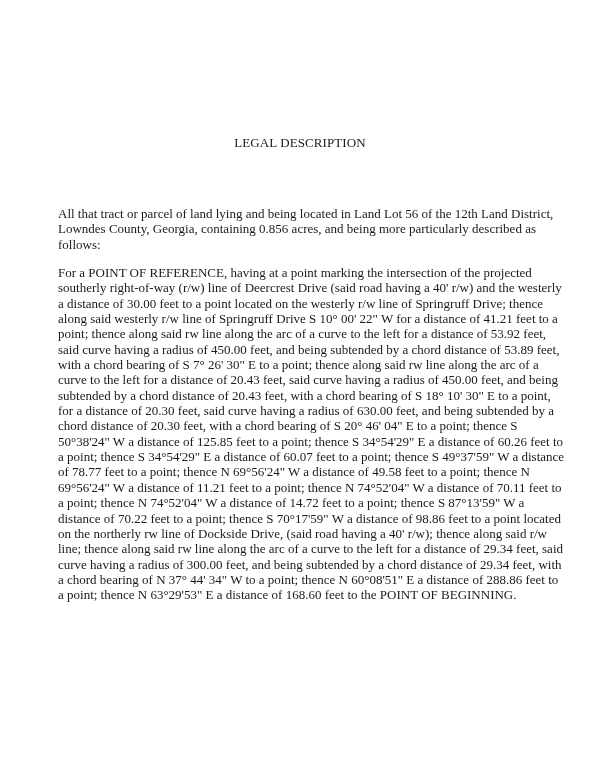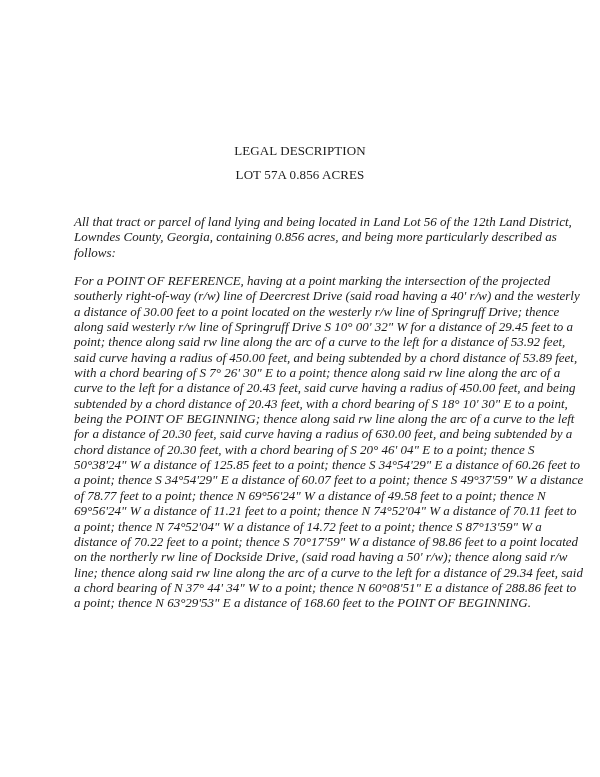--- a/index.html
+++ b/index.html
@@ -4,67 +4,65 @@
 <style>
   html, body { margin: 0; padding: 0; }
   body {
     width: 600px; height: 777px;
     background: #ffffff;
     position: relative;
     overflow: hidden;
     font-family: "Liberation Serif", "DejaVu Serif", serif;
     color: #1a1a1a;
   }
-  .page { position: absolute; left: 0; top: 0; width: 600px; height: 643px; margin-top: 8px; }
+  .page { position: absolute; left: 0; top: 0; width: 600px; height: 643px; }
   .title {
     position: absolute; left: 0; width: 600px; text-align: center;
     font-size: 13px; letter-spacing: 0.1px;
   }
   .title.t1 { top: 135px; }
   .title.t2 { top: 159px; }
   .para {
-    position: absolute; left: 74px; width: 460px;
+    position: absolute; left: 58px; width: 460px;
     font-size: 13px; line-height: 15.35px;
     white-space: nowrap;
-    font-style: italic;
   }
   .para .ln { display: block; height: 15.35px; }
   .p1 { top: 206px; }
   .p2 { top: 265px; }
 </style>
 </head>
 <body>
 
 <div class="page">
   <div class="title t1">LEGAL DESCRIPTION</div>
-  <div class="title t2">LOT 57A  0.856 ACRES</div>
 
   <div class="para p1">
     <span class="ln">All that tract or parcel of land lying and being located in Land Lot 56 of the 12th Land District,</span>
     <span class="ln">Lowndes County, Georgia, containing 0.856 acres, and being more particularly described as</span>
     <span class="ln">follows:</span>
   </div>
 
   <div class="para p2">
     <span class="ln">For a POINT OF REFERENCE, having at a point marking the intersection of the projected</span>
     <span class="ln">southerly right-of-way (r/w) line of Deercrest Drive (said road having a 40' r/w) and the westerly</span>
     <span class="ln">a distance of 30.00 feet to a point located on the westerly r/w line of  Springruff Drive; thence</span>
-    <span class="ln">along said westerly r/w line of  Springruff Drive S 10° 00' 32" W for a distance of 29.45 feet to a</span>
+    <span class="ln">along said westerly r/w line of  Springruff Drive S 10° 00' 22" W for a distance of 41.21 feet to a</span>
     <span class="ln">point; thence along said rw line along the arc of a curve to the left for a distance of 53.92 feet,</span>
     <span class="ln">said curve having a radius of 450.00 feet, and being subtended by a chord distance of 53.89 feet,</span>
     <span class="ln">with a chord bearing of S 7° 26' 30" E to a point; thence along said rw line along the arc of a</span>
     <span class="ln">curve to the left for a distance of 20.43 feet, said curve having a radius of 450.00 feet, and being</span>
     <span class="ln">subtended by a chord distance of 20.43 feet, with a chord bearing of S 18° 10' 30" E to a point,</span>
-    <span class="ln">being the POINT OF BEGINNING; thence along said rw line along the arc of a curve to the left</span>
     <span class="ln">for a distance of 20.30 feet, said curve having a radius of 630.00 feet, and being subtended by a</span>
     <span class="ln">chord distance of 20.30 feet, with a chord bearing of S 20° 46' 04" E to a point; thence S</span>
     <span class="ln">50°38'24" W a distance of 125.85 feet to a point; thence S 34°54'29" E a distance of 60.26 feet to</span>
     <span class="ln">a point; thence S 34°54'29" E a distance of 60.07 feet to a point; thence S 49°37'59" W a distance</span>
     <span class="ln">of 78.77 feet to a point; thence N 69°56'24" W a distance of 49.58 feet to a point; thence N</span>
     <span class="ln">69°56'24" W a distance of 11.21 feet to a point; thence N 74°52'04" W a distance of 70.11 feet to</span>
     <span class="ln">a point; thence N 74°52'04" W a distance of 14.72 feet to a point; thence S 87°13'59" W a</span>
     <span class="ln">distance of 70.22 feet to a point; thence S 70°17'59" W a distance of 98.86 feet to a point located</span>
-    <span class="ln">on the northerly rw line of Dockside Drive, (said road having a 50' r/w); thence along said r/w</span>
+    <span class="ln">on the northerly rw line of Dockside Drive, (said road having a 40' r/w); thence along said r/w</span>
     <span class="ln">line; thence along said rw line along the arc of a curve to the left for a distance of 29.34 feet, said</span>
+    <span class="ln">curve having a radius of 300.00 feet, and being subtended by a chord distance of 29.34 feet, with</span>
     <span class="ln">a chord bearing of N 37° 44' 34" W to a point; thence N 60°08'51" E a distance of 288.86 feet to</span>
     <span class="ln">a point; thence N 63°29'53" E a distance of 168.60 feet to the POINT OF BEGINNING.</span>
   </div>
 </div>
 
 </body></html>

